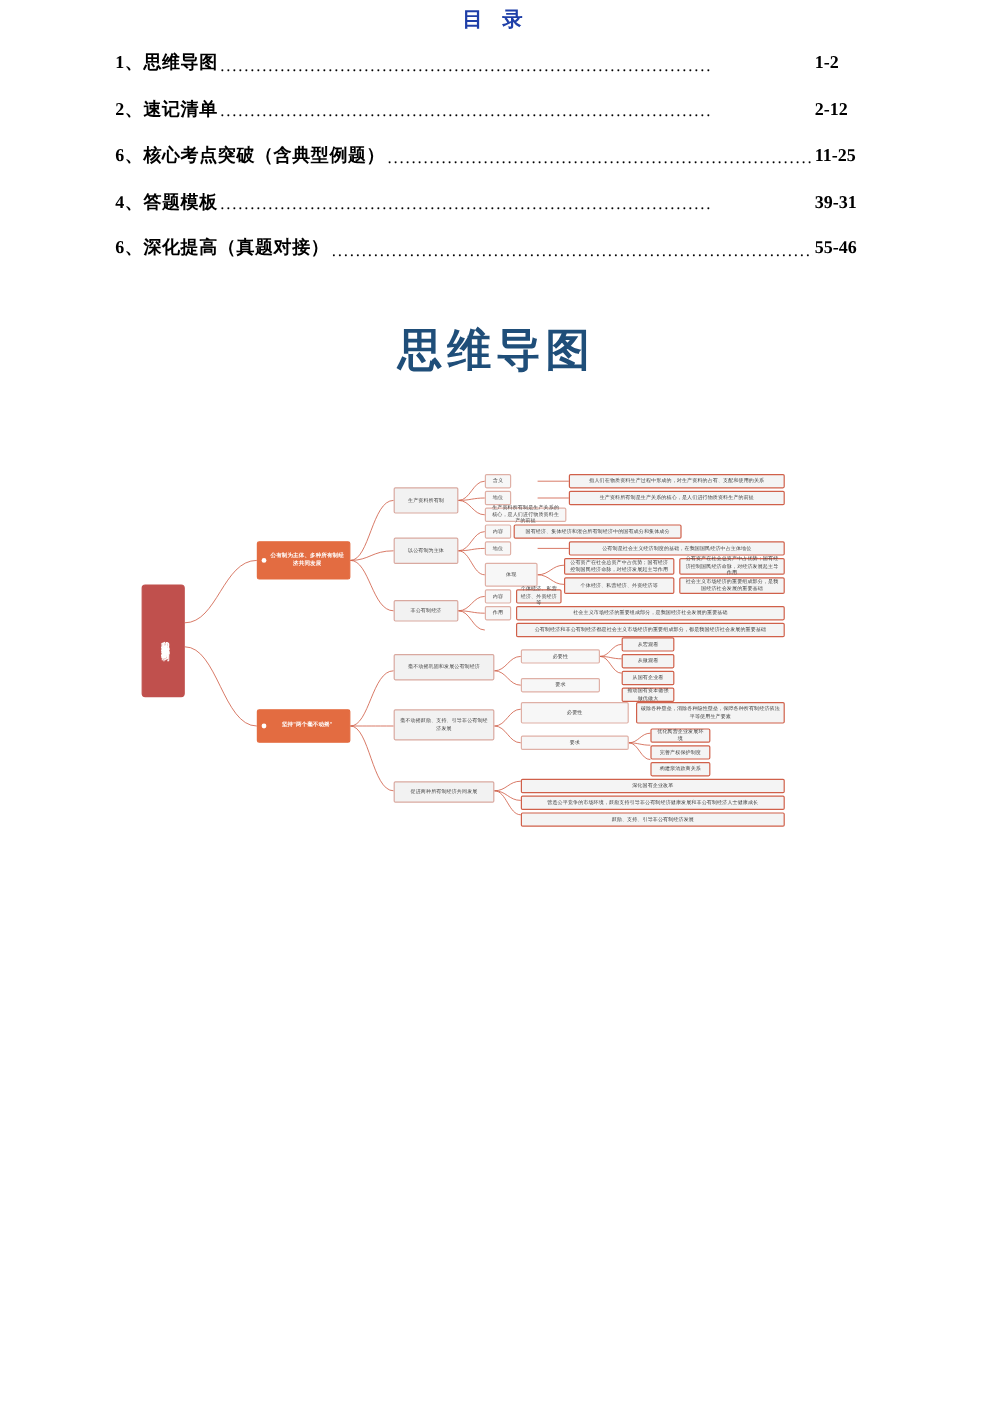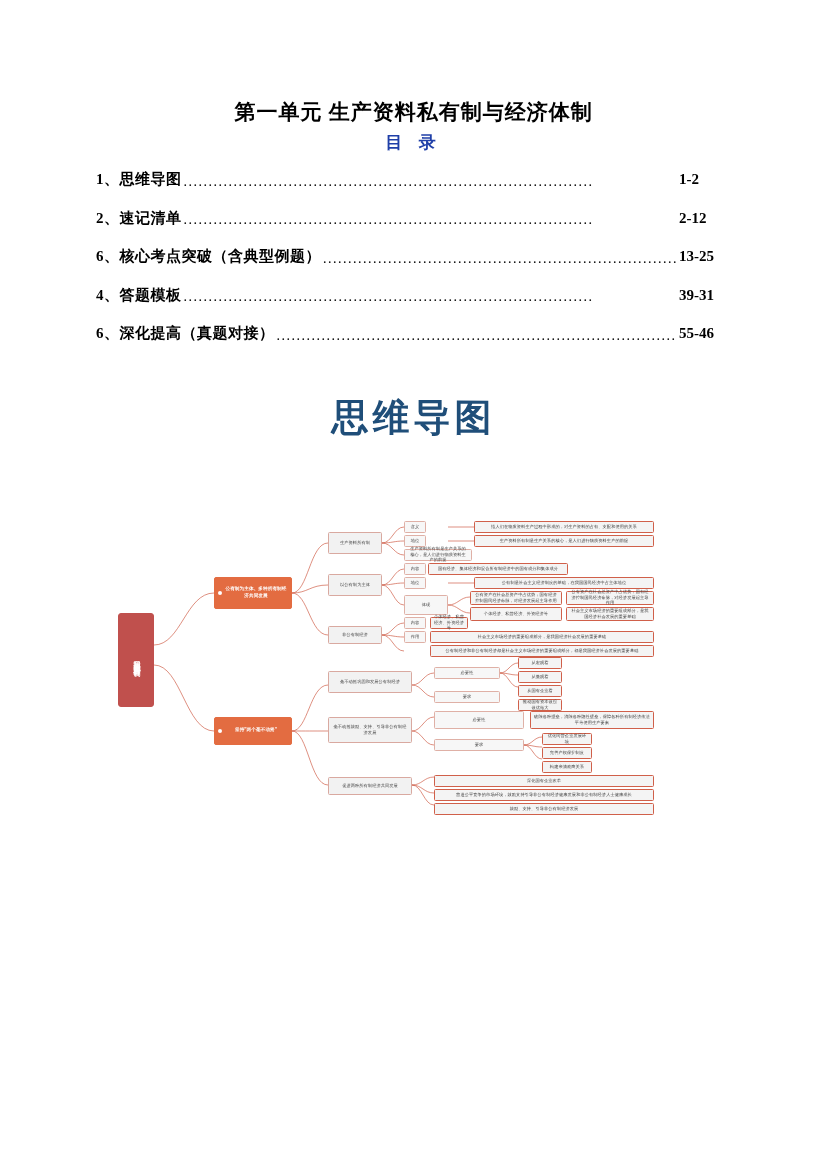--- a/index.html
+++ b/index.html
@@ -157,39 +157,38 @@
   .node.plain {
     border-color: #d0604a;
     background: #f4f4f4;
   }
 </style>
 </head>
 <body>
 
 <div class="page">
 
-  <div class="doc-title">第一单元  生产资料私有制与经济体制</div>
 
   <div class="toc-heading">目  录</div>
 
   <div class="toc-list">
     <div class="toc-row">
       <span class="toc-label">1、思维导图</span>
       <span class="toc-dots">..................................................................................</span>
       <span class="toc-page">1-2</span>
     </div>
     <div class="toc-row">
       <span class="toc-label">2、速记清单</span>
       <span class="toc-dots">..................................................................................</span>
       <span class="toc-page">2-12</span>
     </div>
     <div class="toc-row">
       <span class="toc-label">6、核心考点突破（含典型例题）</span>
       <span class="toc-dots">..................................................................................</span>
-      <span class="toc-page">13-25</span>
+      <span class="toc-page">11-25</span>
     </div>
     <div class="toc-row">
       <span class="toc-label">4、答题模板</span>
       <span class="toc-dots">..................................................................................</span>
       <span class="toc-page">39-31</span>
     </div>
     <div class="toc-row">
       <span class="toc-label">6、深化提高（真题对接）</span>
       <span class="toc-dots">..................................................................................</span>
       <span class="toc-page">55-46</span>

